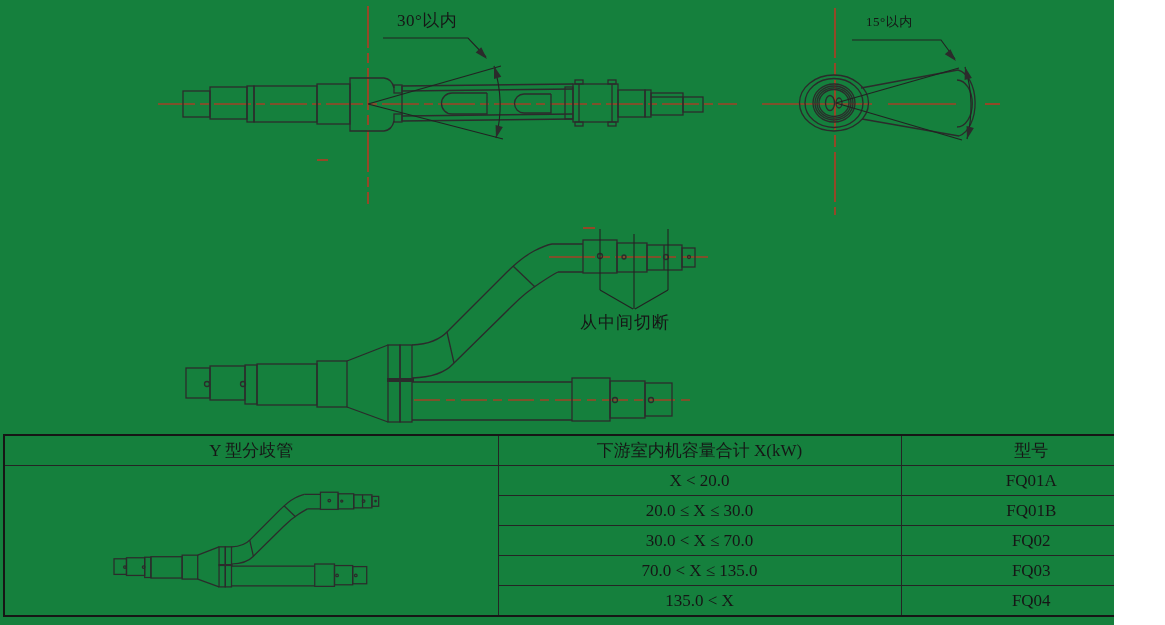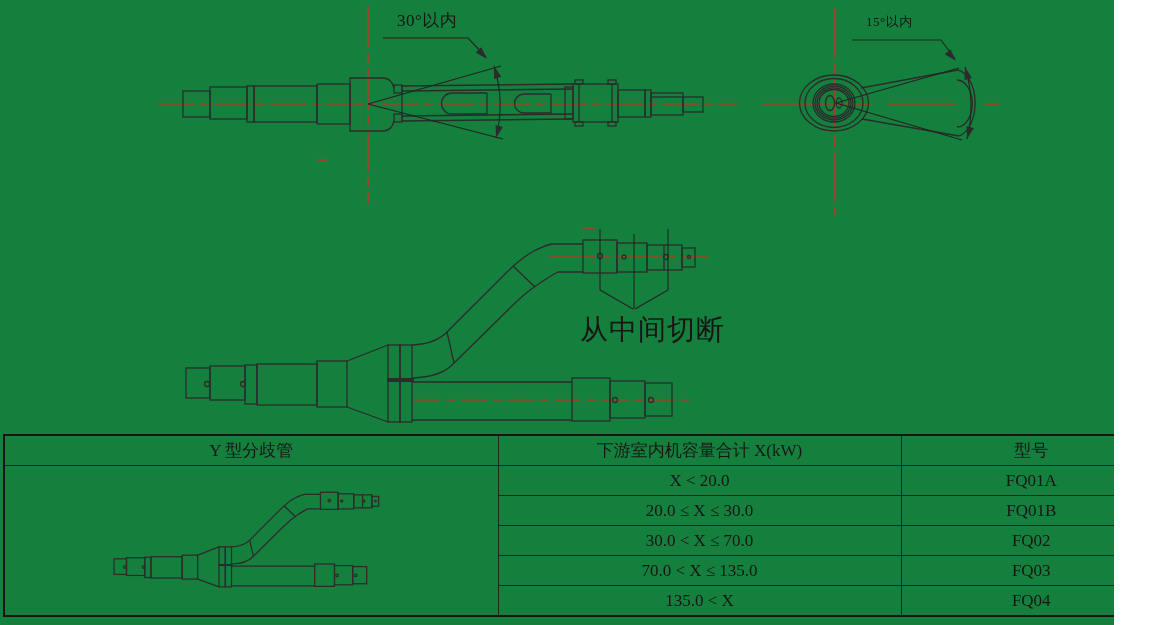--- a/index.html
+++ b/index.html
@@ -2,21 +2,21 @@
 <html><head>
 <meta charset="utf-8">
 <style>
   html,body{margin:0;padding:0;background:#fff;}
   .stage{position:relative;width:1114px;height:625px;background:#15803d;overflow:hidden;
          font-family:"Liberation Serif","DejaVu Serif",serif;color:#111;}
   .stage svg{position:absolute;left:0;top:0;}
   .ann{position:absolute;white-space:nowrap;color:#161616;}
   #ann-30{left:397px;top:9px;font-size:17px;letter-spacing:.5px;}
   #ann-15{left:866px;top:13px;font-size:13px;letter-spacing:.5px;}
-  #ann-cut{left:580px;top:311px;font-size:28px;letter-spacing:1px;}
+  #ann-cut{left:580px;top:311px;font-size:17px;letter-spacing:1px;}
   table.spec{position:absolute;left:3px;top:434px;width:1158px;border-collapse:collapse;
              table-layout:fixed;background:transparent;border:2.5px solid #161616;}
   table.spec th,table.spec td{border:1.5px solid #242424;text-align:center;vertical-align:middle;
              font-size:17px;font-weight:normal;color:#161616;padding:0;height:29px;
              font-family:Liberation Serif, serif;}
   table.spec td.pipe-cell{background:transparent;}
 </style>
 </head>
 <body>
 

